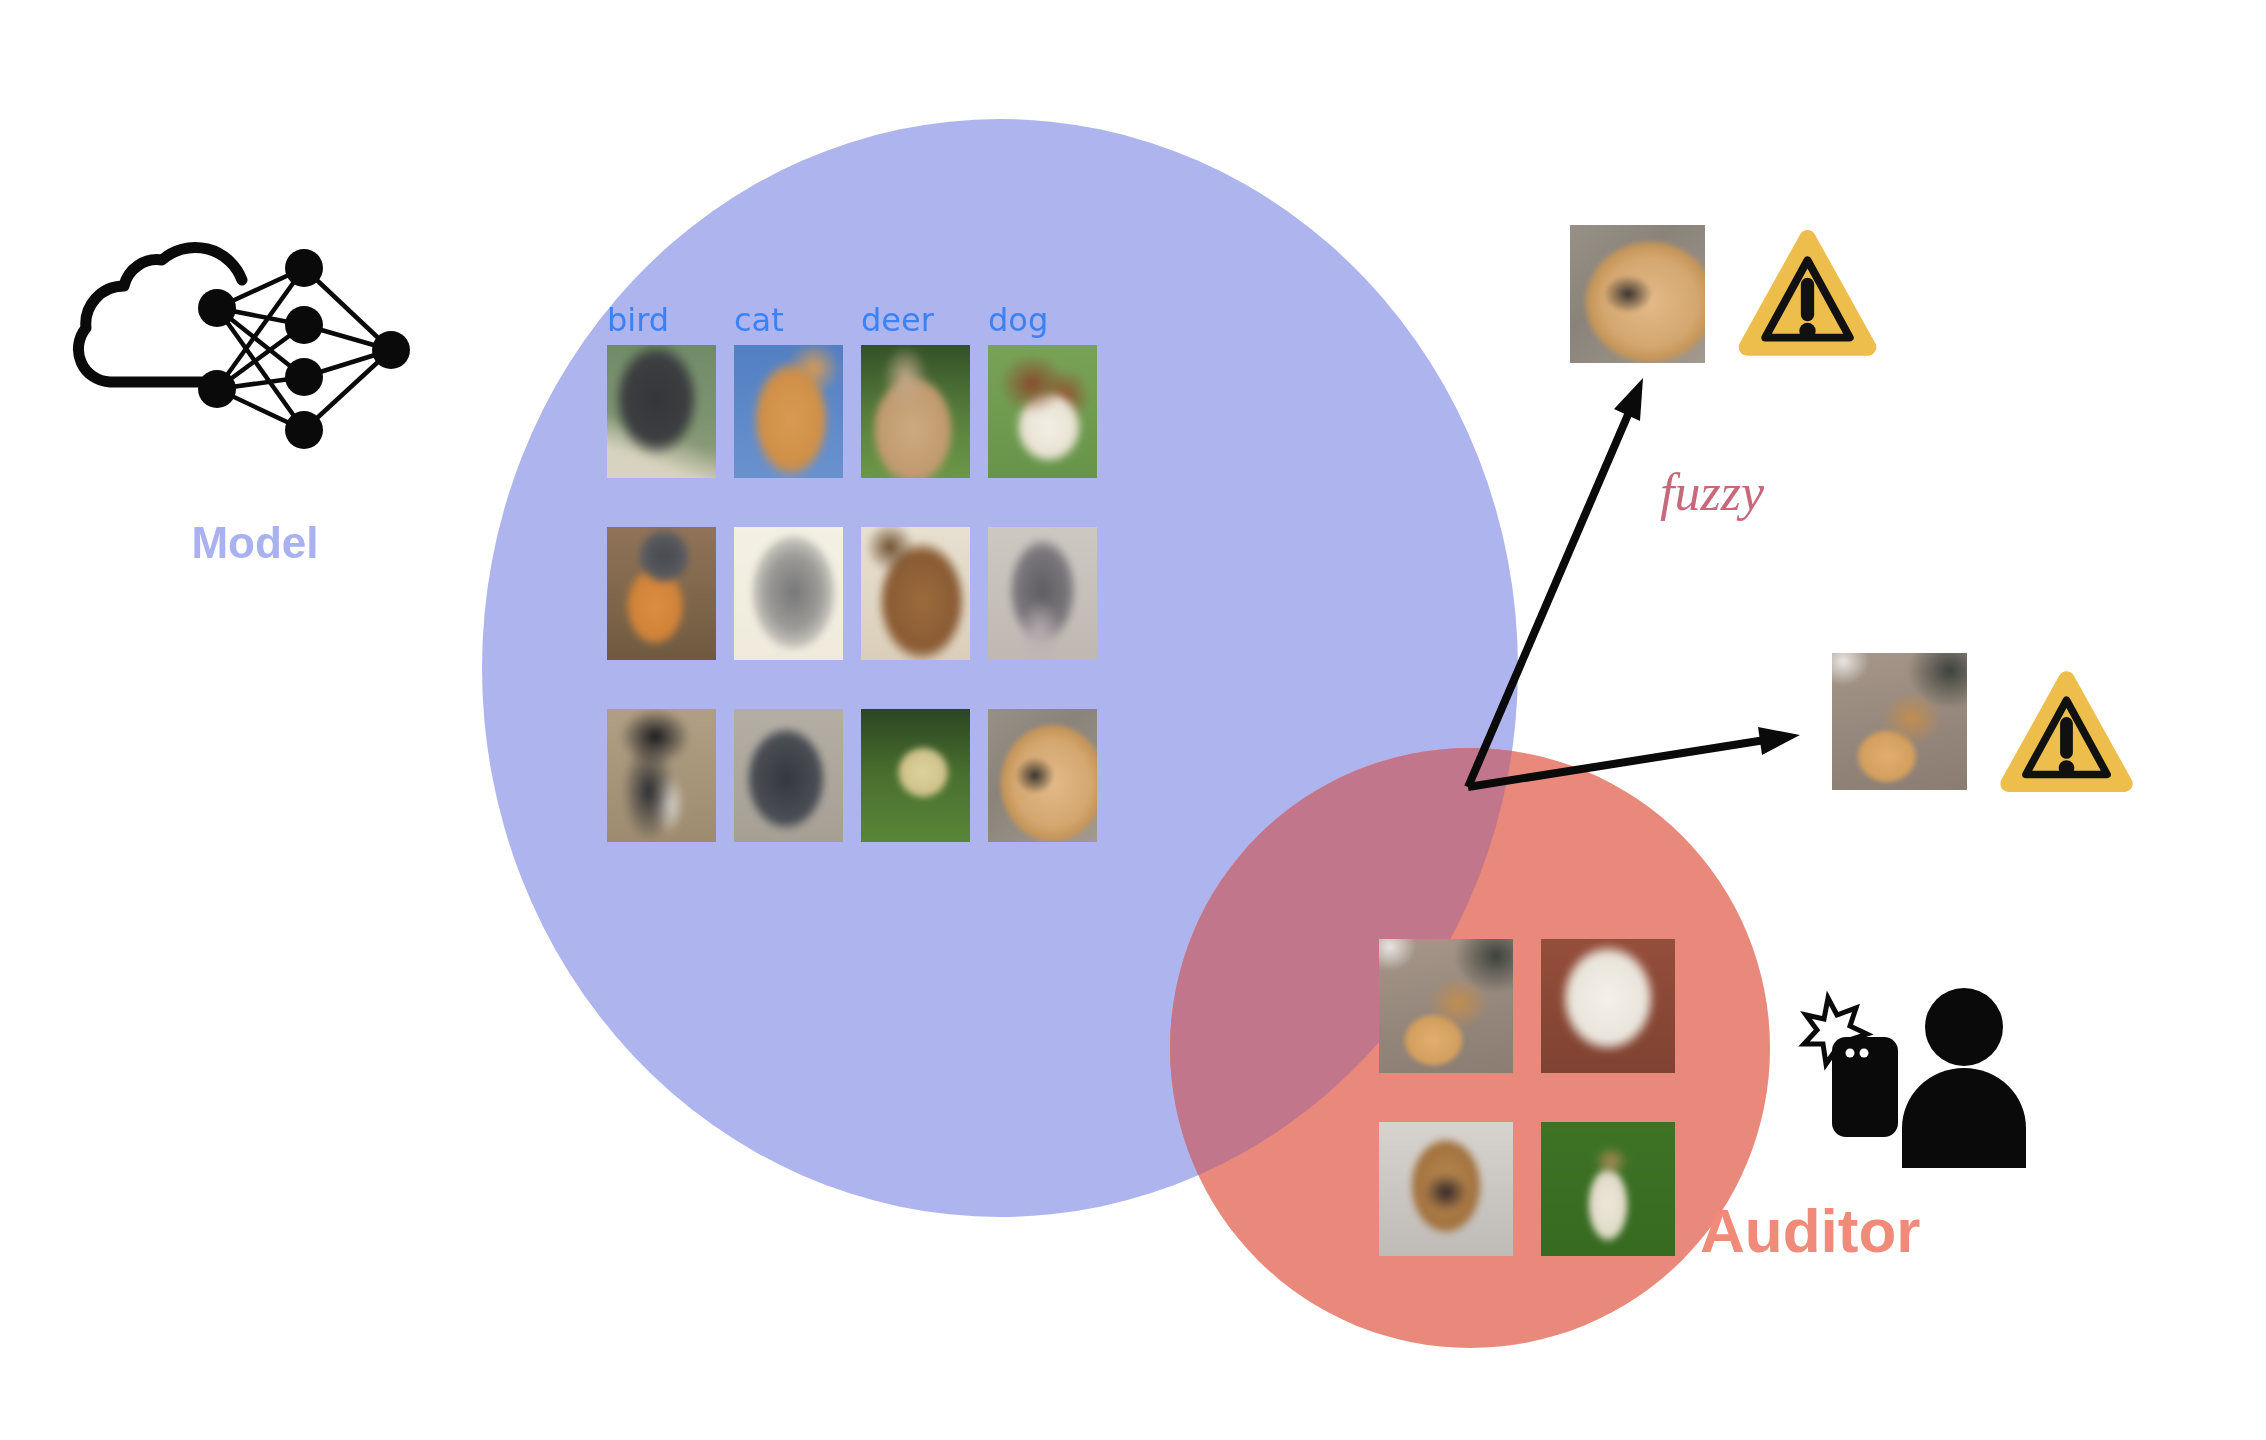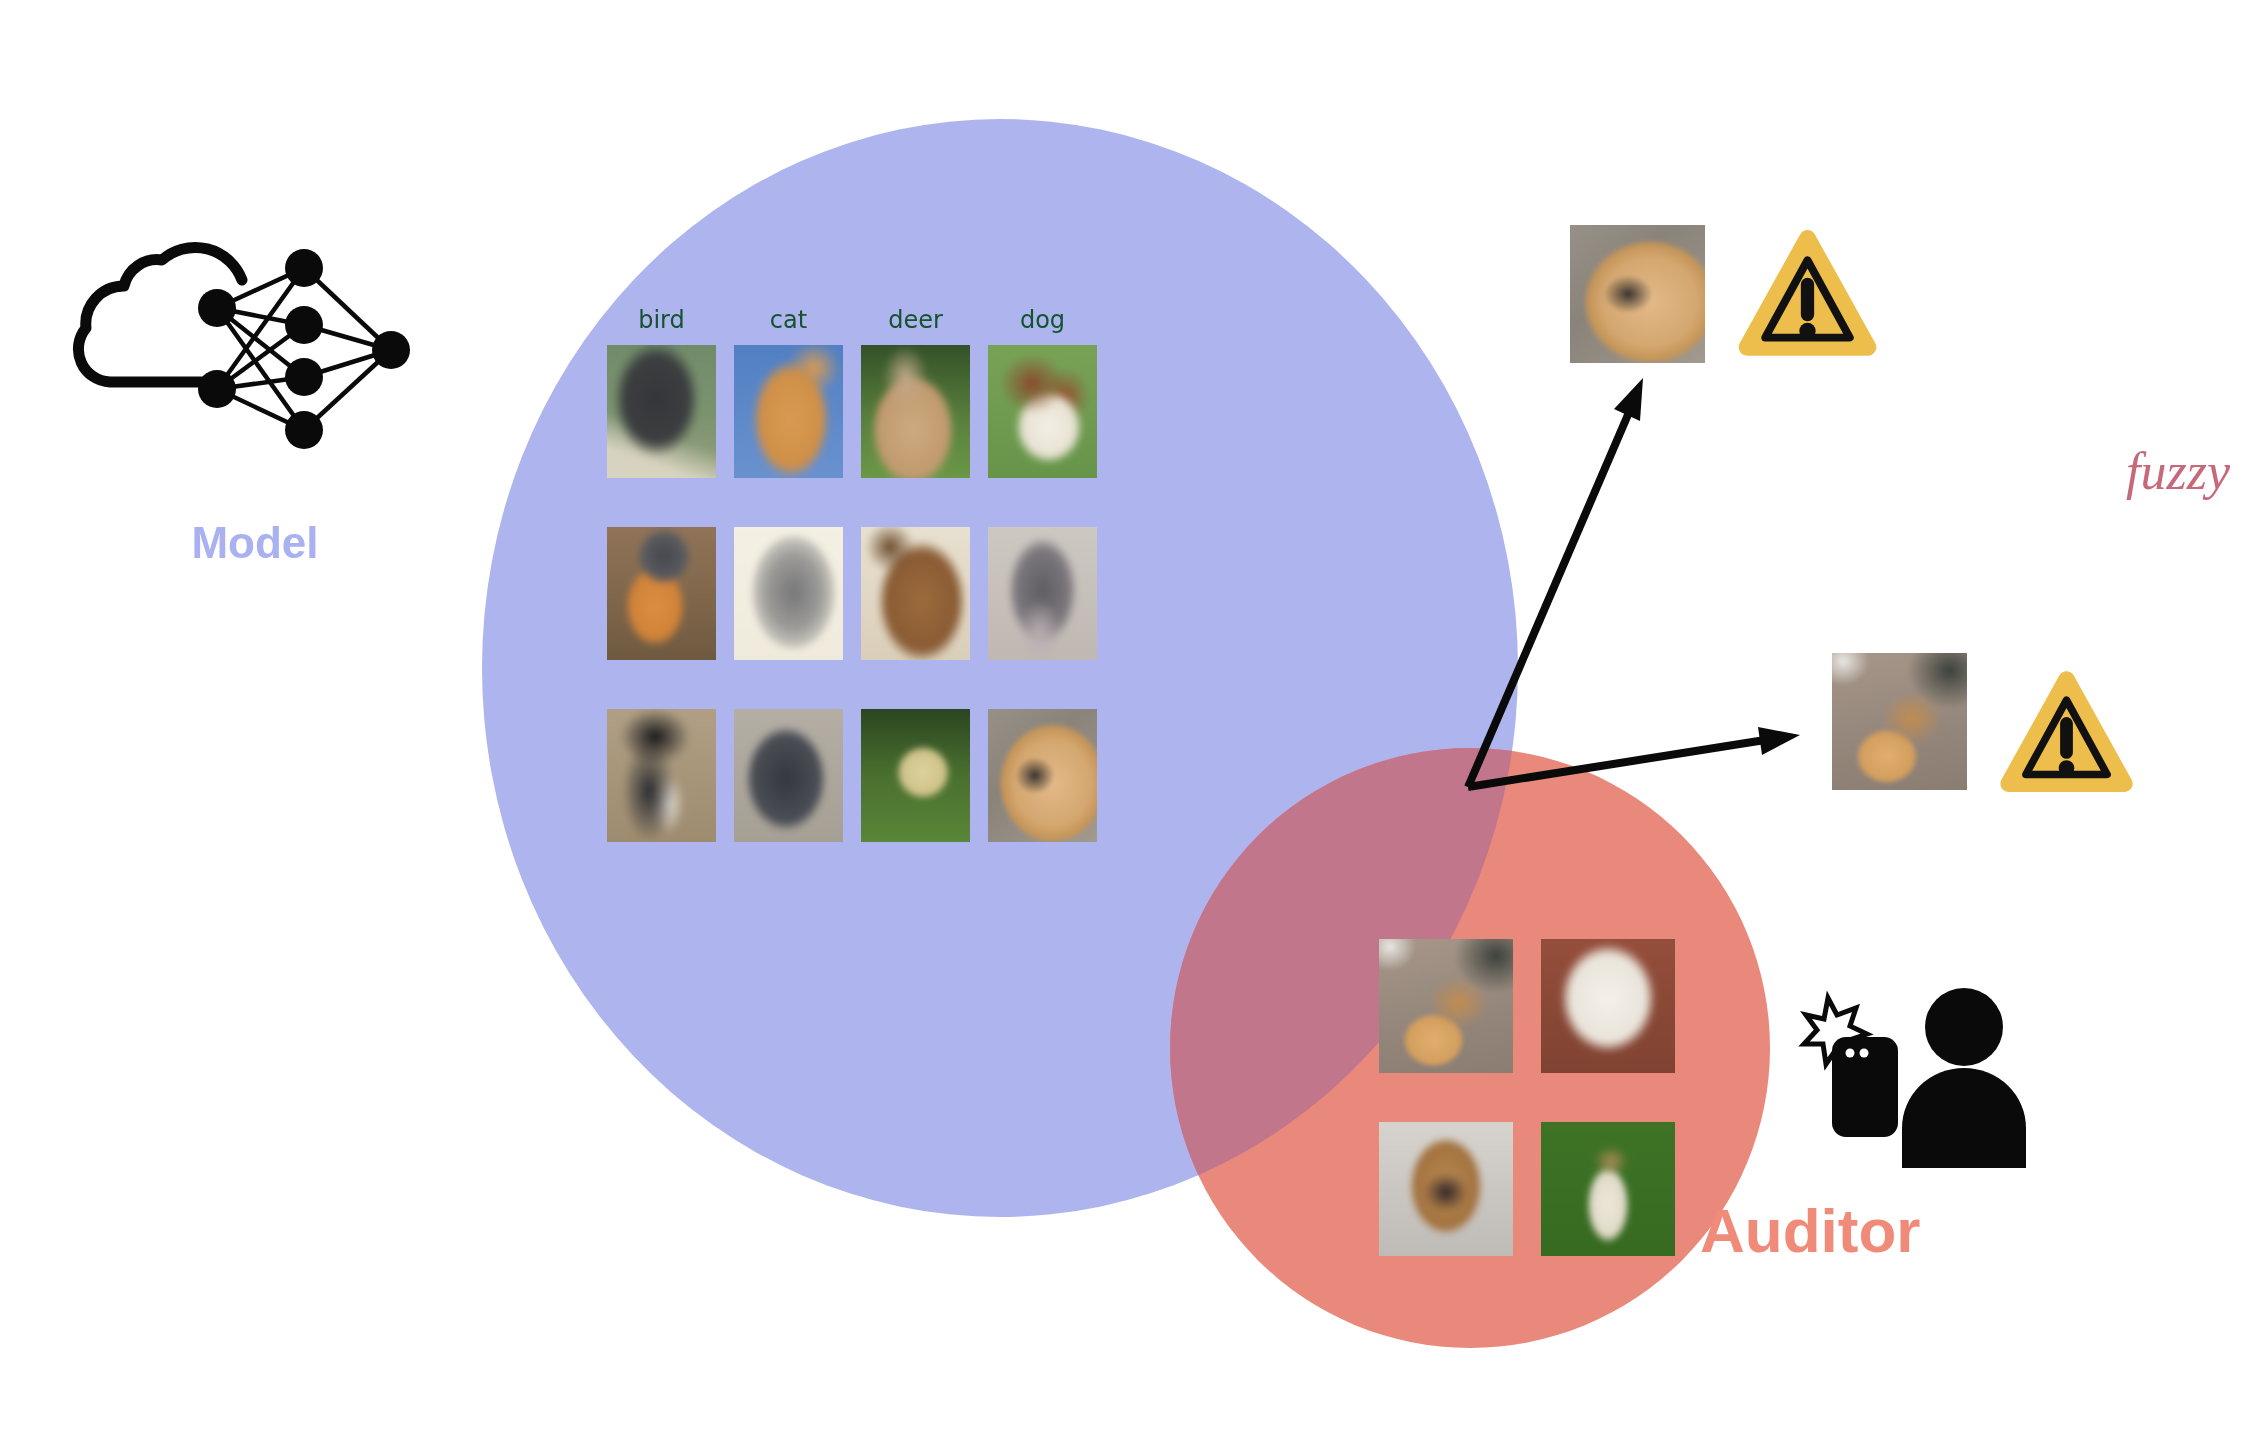--- a/index.html
+++ b/index.html
@@ -8,28 +8,28 @@
   svg{display:block;}
 
   
   #venn{position:absolute;left:0;top:0;width:2266px;height:1440px;}
 
   
   .provider-label{position:absolute;left:30px;top:506px;width:450px;text-align:center;
     font-weight:bold;font-size:44px;line-height:73px;color:#A9B1F1;letter-spacing:0px;}
   .auditor-label{position:absolute;left:1700px;top:1198px;width:500px;
     font-weight:bold;font-size:62px;line-height:66px;color:#F08B7A;}
-  .fuzzy-caption{position:absolute;left:1660px;top:442px;width:570px;text-align:right;
+  .fuzzy-caption{position:absolute;left:1660px;top:463px;width:570px;text-align:left;
     font-family:"Liberation Serif",serif;font-style:italic;font-size:52px;line-height:59px;color:#C5697B;}
 
   
   .col-labels{position:absolute;left:607px;top:300px;display:grid;
     grid-template-columns:repeat(4,109px);column-gap:18px;}
-  .col-labels span{text-align:center;font-family:"DejaVu Sans",sans-serif;
-    font-size:24px;line-height:40px;color:#14532d;}
+  .col-labels span{text-align:left;font-family:"DejaVu Sans",sans-serif;
+    font-size:32px;line-height:40px;color:#3b82f6;}
   .provider-grid{position:absolute;left:607px;top:345px;display:grid;
     grid-template-columns:repeat(4,109px);grid-auto-rows:133px;column-gap:18px;row-gap:49px;}
   .auditor-grid{position:absolute;left:1379px;top:939px;display:grid;
     grid-template-columns:repeat(2,134px);grid-auto-rows:134px;column-gap:28px;row-gap:49px;}
 
   
   .ph{position:relative;overflow:hidden;width:100%;height:100%;}
   .ph .fill{position:absolute;left:-8%;top:-8%;width:116%;height:116%;filter:blur(3px);}
   .ph.sharp .fill{filter:blur(1.5px);}
   .callout-dog-a{position:absolute;left:1570px;top:225px;width:135px;height:138px;}

